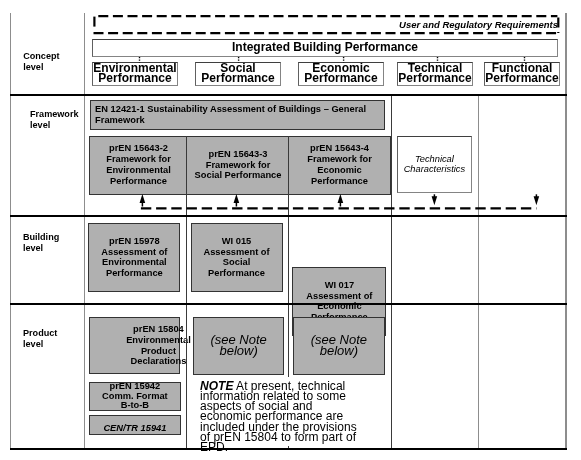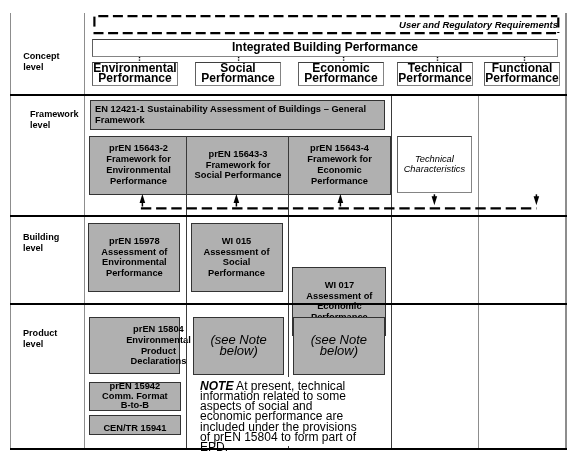--- a/index.html
+++ b/index.html
@@ -111,21 +111,21 @@
 Economic
 Performance</div>
 
   <div class="gbox" style="left:88.6px;top:316.9px;width:91.7px;height:57.3px;padding-left:48px;">prEN 15804
 Environmental
 Product
 Declarations</div>
   <div class="gbox" style="left:89px;top:382.1px;width:91.8px;height:28.5px;line-height:9.6px;">prEN 15942
 Comm. Format
 B-to-B</div>
-  <div class="gbox" style="left:89px;top:415.4px;width:91.8px;height:19.5px;padding-top:7px;">CEN/TR 15941</div>
+  <div class="gbox" style="left:89px;top:415.4px;width:91.8px;height:19.5px;padding-top:7px;font-style:italic;">CEN/TR 15941</div>
 
   <div class="gbox bital" style="left:193px;top:317px;width:91.3px;height:58.3px;">(see Note below)</div>
   <div class="gbox bital" style="left:293.1px;top:317px;width:91.6px;height:58.3px;">(see Note below)</div>
 
   <div class="notebg" style="left:188px;top:377px;width:202px;height:69px;"></div>
   <div class="note" style="left:200px;top:381.2px;width:162px;">
     <b>NOTE</b><span> At present, technical information related to some aspects of social and economic performance are included under the provisions of prEN 15804 to form part of EPD.</span>
   </div>
 
   <svg class="ov" viewBox="0 0 581 460">

